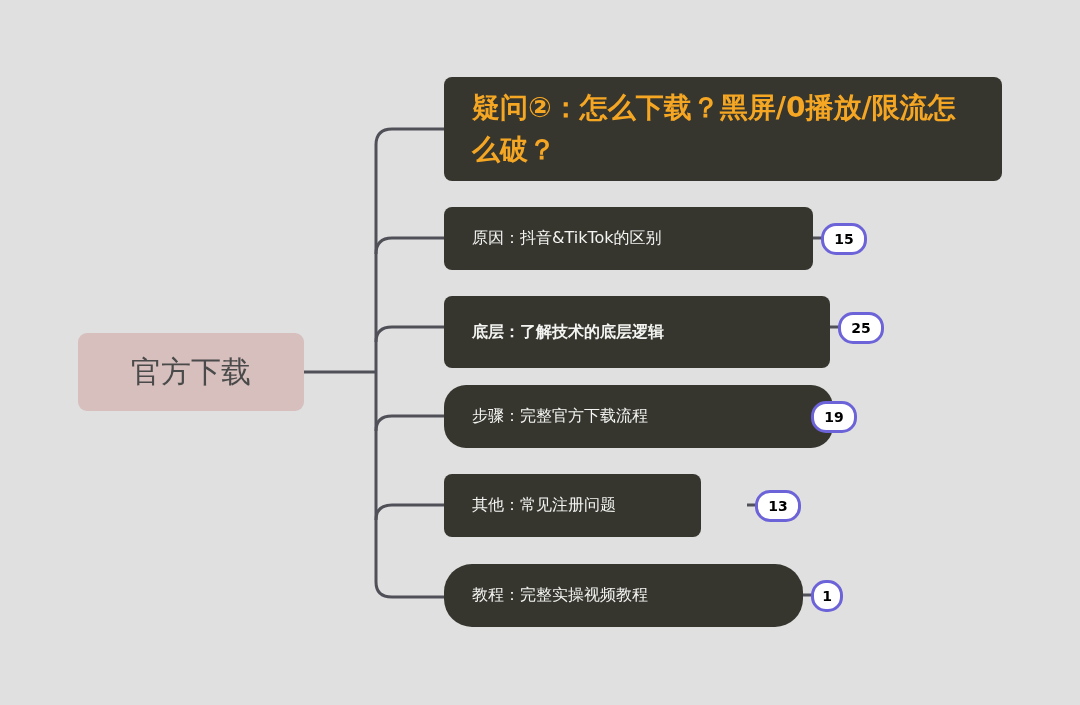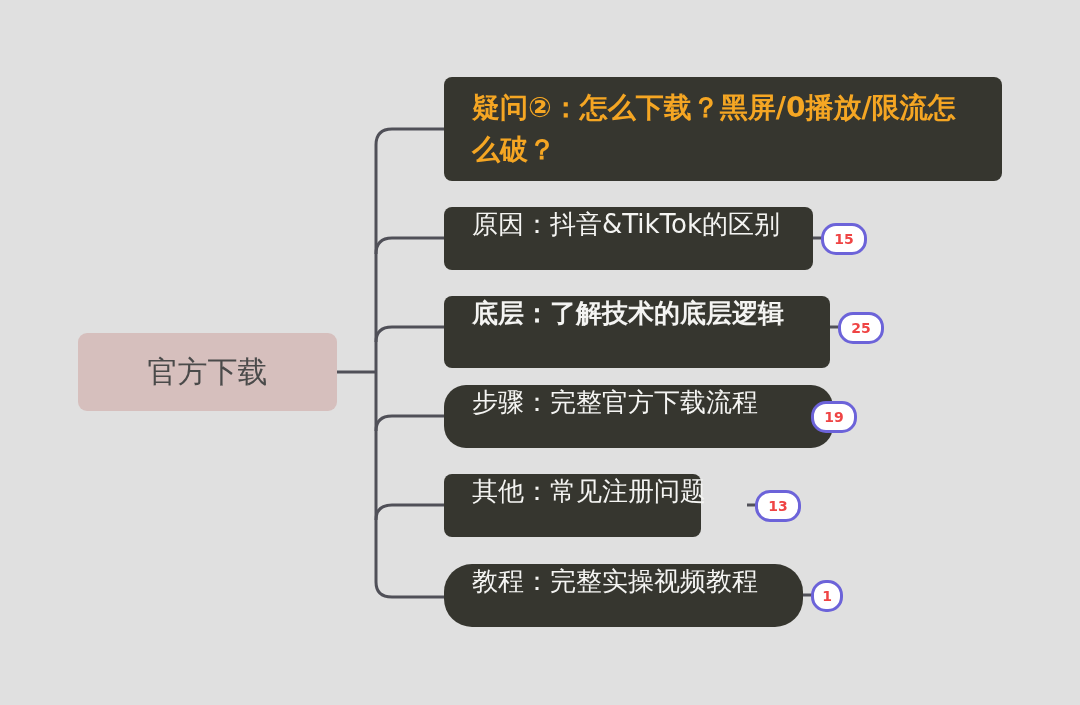--- a/index.html
+++ b/index.html
@@ -2,36 +2,36 @@
 <html><head>
 <meta charset="utf-8">
 <style>
   html, body { margin:0; padding:0; }
   body {
     width:1080px; height:705px; background:#e0e0e0; position:relative; overflow:hidden;
     font-family: "DejaVu Sans", "Liberation Sans", sans-serif;
   }
   .connectors { position:absolute; left:0; top:0; width:1080px; height:705px; }
   .root {
-    position:absolute; left:78px; top:333px; width:259px; height:78px;
+    position:absolute; left:78px; top:333px; width:226px; height:78px;
     background:#d6bfbd; border-radius:9px; color:#4a4a4a;
     font-size:30px; display:flex; align-items:center; justify-content:center;
   }
   .node {
     position:absolute; left:444px; background:#36362f; border-radius:8px;
-    color:#f4f4f2; font-size:26px; box-sizing:border-box; padding:0 28px;
-    display:flex; white-space:nowrap;
+    color:#f4f4f2; font-size:16px; box-sizing:border-box; padding:0 28px;
+    display:flex; align-items:center; white-space:nowrap;
   }
   .node.title {
     top:77px; width:558px; height:104px; color:#f5a623; font-weight:bold;
     white-space:normal; line-height:42px; align-items:center; font-size:28px;
   }
   .badge {
     position:absolute; height:26px; min-width:24px; padding:0 8px;
-    border:3px solid #6c63d9; border-radius:15px; background:#fff; color:#ef4444;
+    border:3px solid #6c63d9; border-radius:15px; background:#fff; color:#000000;
     font-size:14px; font-weight:bold; display:flex; align-items:center; justify-content:center;
     box-sizing:content-box;
   }
 </style>
 </head>
 <body>
 
 <svg class="connectors" viewBox="0 0 1080 705">
   <g fill="none" stroke="#505058" stroke-width="3">
     <line x1="304" y1="372" x2="376" y2="372"></line>

